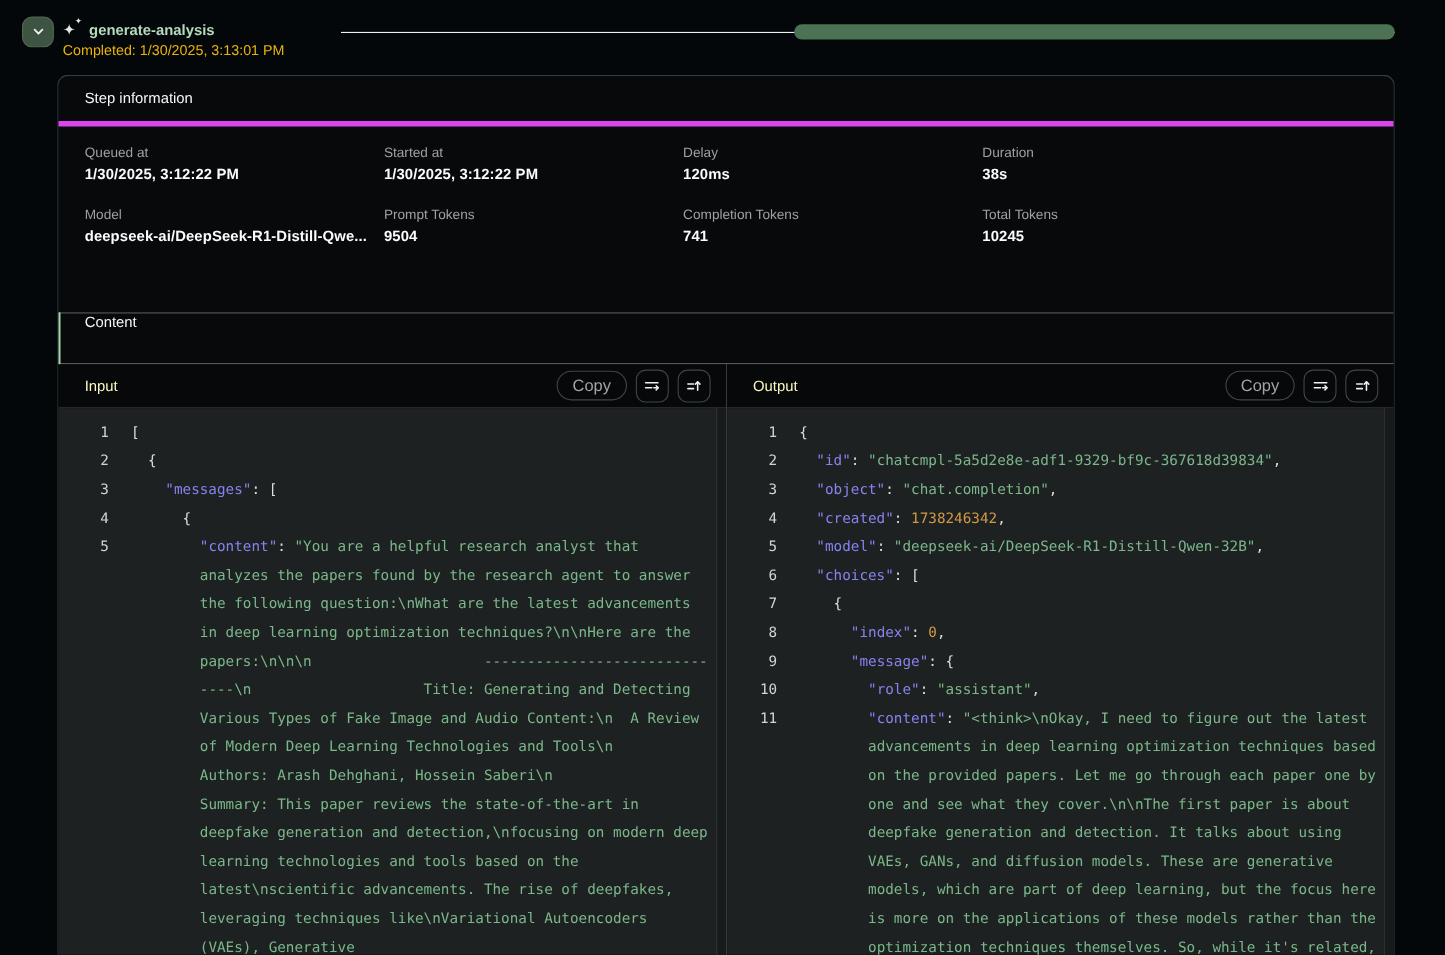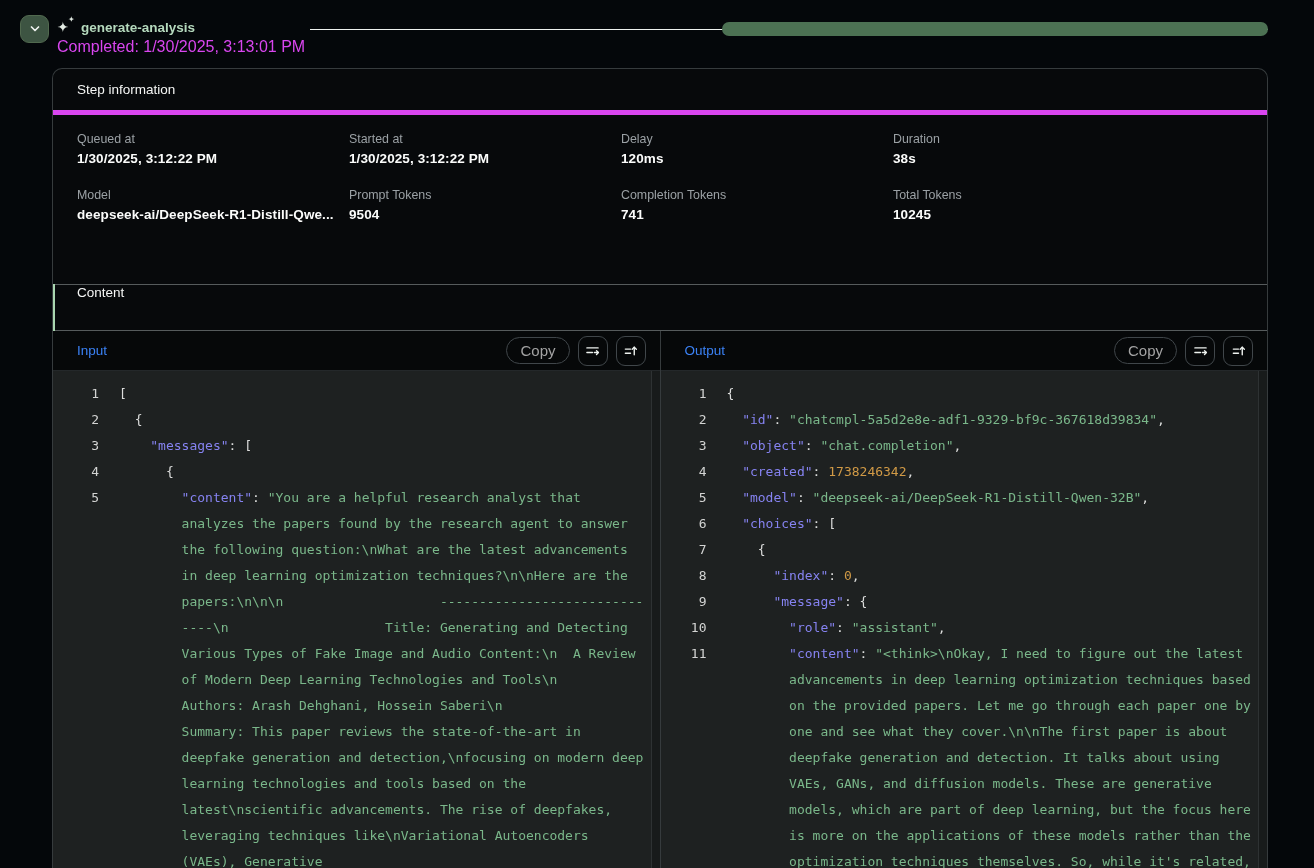--- a/index.html
+++ b/index.html
@@ -8,21 +8,21 @@
 
   
   .top-header { position:absolute; left:0; top:0; width:1314px; height:68px; }
   .collapse-btn { position:absolute; left:20px; top:15px; width:29px; height:28px;
     background:#3d5442; border:1px solid #51694f; border-radius:9px; cursor:pointer;
     display:flex; align-items:center; justify-content:center; }
   .sparkles { position:absolute; left:57px; top:17px; width:18px; height:18px; color:#e2eae3; }
   .sparkles .big { position:absolute; left:0; top:2px; font-size:14px; }
   .sparkles .small { position:absolute; left:11px; top:-2px; font-size:8px; }
   .step-title { position:absolute; left:81px; top:20px; font-size:13.5px; font-weight:600; color:#b5d9bd; }
-  .step-subtitle { position:absolute; left:57px; top:38px; font-size:16px; color:#d946ef; }
+  .step-subtitle { position:absolute; left:57px; top:38px; font-size:13px; color:#eab308; }
 
   .timeline { position:absolute; left:310px; top:22px; width:958px; height:14px; }
   .timeline-line { position:absolute; left:0; right:0; top:6.5px; height:1.5px; background:#eef2ef; }
   .timeline-bar { position:absolute; left:43%; right:0; top:0; height:14px; border-radius:7px; background:#4c7153; }
 
   
   .card { position:absolute; left:52px; top:68px; width:1216px; height:800px;
     border:1px solid #363b3d; border-bottom:none; border-radius:10px 10px 0 0;
     background:#07090b; overflow:hidden; }
 
@@ -39,21 +39,21 @@
     border-top:1px solid #565b5c; border-bottom:1px solid #565b5c;
     font-size:13.5px; font-weight:500; color:#f5f6f5; cursor:pointer; }
   .content-accent { position:absolute; left:0; top:-1px; bottom:-1px; width:2px; background:#a9d6b0; }
 
   
   .split { display:flex; height:538px; }
   .pane { width:607px; display:flex; flex-direction:column; }
   .pane.right { width:608px; border-left:1px solid #363b3d; }
   .pane-header { height:40px; flex:none; display:flex; align-items:center;
     padding:0 14px 0 24px; background:#060809; border-bottom:1px solid #24282a; }
-  .pane-title { flex:1; font-size:13.5px; font-weight:500; color:#3b82f6; }
+  .pane-title { flex:1; font-size:13.5px; font-weight:500; color:#fef9c3; }
   .copy-btn { height:27px; padding:0 13px; border:1px solid #40464a; border-radius:14px;
     background:transparent; color:#a3a3a3; font-size:15px; font-family:Liberation Sans, sans-serif;
     display:flex; align-items:center; margin-right:8px; cursor:pointer; }
   .icon-btn { width:30px; height:30px; border:1px solid #40464a; border-radius:9px;
     background:transparent; display:flex; align-items:center; justify-content:center; cursor:pointer; }
   .icon-btn + .icon-btn { margin-left:8px; }
 
   .code { flex:1; position:relative; background:#1e2121; overflow:hidden;
     padding:10px 10px 0 24px; font-family:"DejaVu Sans Mono", monospace;
     font-size:13px; line-height:26px; }

